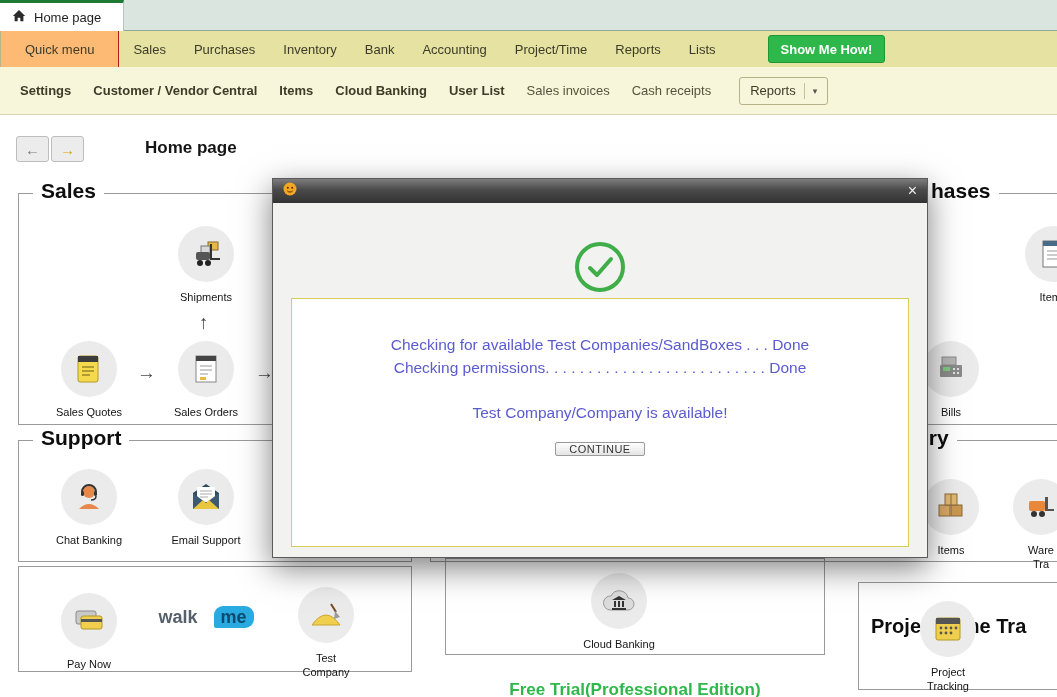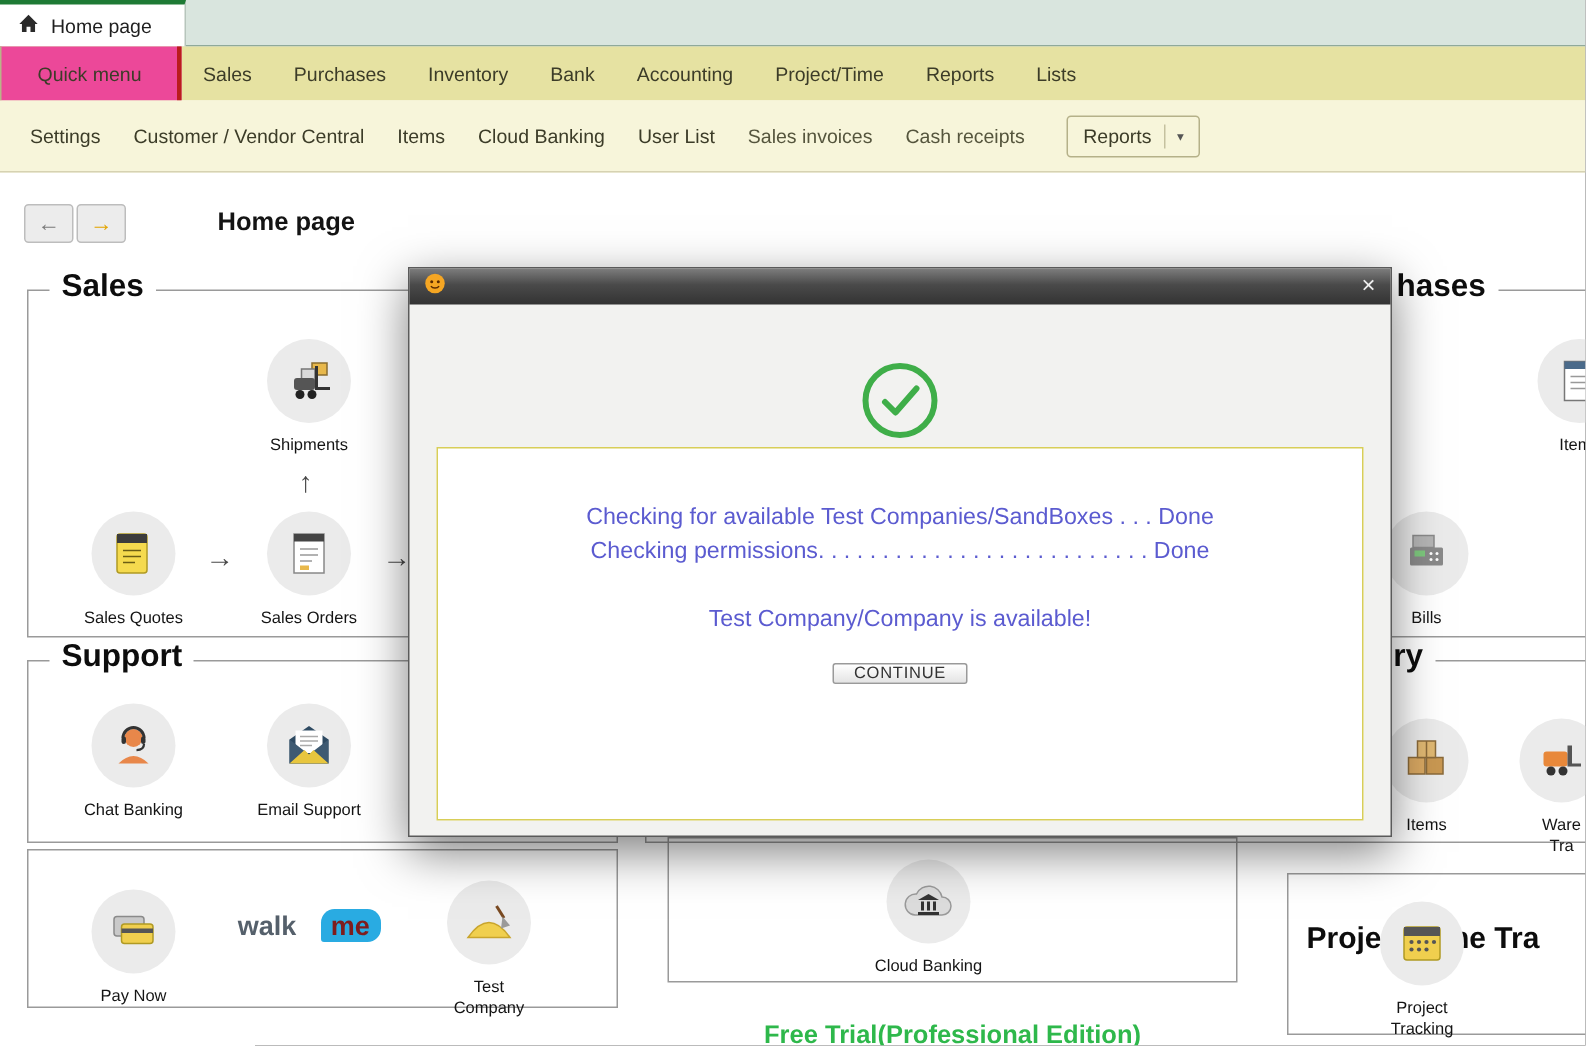--- a/index.html
+++ b/index.html
@@ -15,32 +15,32 @@
             background:#d9e5de; border-bottom:1px solid #8fa99a; }
   .tab { position:absolute; left:0; top:0; height:31px; display:flex; align-items:center; gap:8px;
          padding:0 22px 0 12px; background:#ffffff; border-top:3px solid #1e7a35;
          border-right:1px solid #b7c5bc; font-size:13px; color:#1f1f1f; cursor:pointer; }
 
   
   .menubar { position:absolute; left:0; top:31px; width:100%; height:36px;
              background:#e6e2a2; display:flex; align-items:stretch; }
   .menu-item { display:flex; align-items:center; padding:0 14px; font-size:13px;
                color:#3c3c28; cursor:pointer; white-space:nowrap; }
-  .menu-item.active { background:#ec4899; border-left:1px solid #b9b489;
-                      border-right:3px solid #b91c1c; padding:0 24px; }
+  .menu-item.active { background:#fdba74; border-left:1px solid #b9b489;
+                      border-right:1px solid #b91c1c; padding:0 24px; }
   .smh-btn { align-self:center; margin-left:38px; height:28px; background:#2eb84b; color:#fff;
              font-weight:bold; font-size:13px; border:1px solid #1d9638; border-radius:3px;
              padding:0 12px; }
 
   
   .toolbar { position:absolute; left:0; top:67px; width:100%; height:48px; background:#f7f5da;
              border-bottom:1px solid #d6d2b2; display:flex; align-items:center; gap:22px;
              padding-left:20px; }
   .tb { font-size:13px; color:#55553d; cursor:pointer; white-space:nowrap; }
-  .tb.bold { font-weight:normal; color:#3c3c28; }
+  .tb.bold { font-weight:bold; color:#3c3c28; }
   .reports-btn { display:flex; align-items:center; gap:8px; border:1px solid #b5b189;
                  border-radius:3px; background:#f7f5da; padding:5px 10px; font-size:13px;
                  color:#3c3c28; margin-left:6px; }
   .reports-btn .sep { width:1px; height:16px; background:#c5c19f; }
   .caret { font-size:9px; color:#555; }
 
   
   .navbtn { position:absolute; top:136px; width:33px; height:26px; background:#ececec;
             border:1px solid #bdbdbd; border-radius:3px; font-size:15px; display:flex;
             align-items:center; justify-content:center; }
@@ -58,21 +58,21 @@
   
   .tile { position:absolute; width:110px; text-align:center; cursor:pointer; }
   .circ { width:56px; height:56px; border-radius:50%; background:#ebebeb; margin:0 auto 8px;
           display:flex; align-items:center; justify-content:center; }
   .lbl { font-size:11px; color:#141414; line-height:1.3; }
   .flow-arrow { position:absolute; font-size:19px; color:#4a4a4a; font-weight:bold; }
 
   
   .walkme { position:absolute; width:110px; text-align:center; font-size:18px; font-weight:bold;
             color:#55606b; cursor:pointer; }
-  .walkme .bubble { background:#29abe2; color:#7f1d1d; border-radius:9px 9px 9px 2px;
+  .walkme .bubble { background:#29abe2; color:#0c4a6e; border-radius:9px 9px 9px 2px;
                     padding:1px 7px; margin-left:16px; }
 
   
   .free-trial { position:absolute; left:445px; top:680px; width:380px; text-align:center;
                 font-size:17px; font-weight:bold; color:#2eb84b; white-space:nowrap; }
 
   
   .dialog { position:absolute; left:272px; top:178px; width:656px; height:380px;
             background:#f2f2f0; border:1px solid #5a5a5a;
             box-shadow:0 10px 30px rgba(0,0,0,.5); z-index:60; }
@@ -109,20 +109,21 @@
   <div class="menubar">
     <div class="menu-item active">Quick menu</div>
     <div class="menu-item">Sales</div>
     <div class="menu-item">Purchases</div>
     <div class="menu-item">Inventory</div>
     <div class="menu-item">Bank</div>
     <div class="menu-item">Accounting</div>
     <div class="menu-item">Project/Time</div>
     <div class="menu-item">Reports</div>
     <div class="menu-item">Lists</div>
+    <button class="smh-btn">Show Me How!</button>
   </div>
 
   <div class="toolbar">
     <span class="tb bold">Settings</span>
     <span class="tb bold">Customer / Vendor Central</span>
     <span class="tb bold">Items</span>
     <span class="tb bold">Cloud Banking</span>
     <span class="tb bold">User List</span>
     <span class="tb">Sales invoices</span>
     <span class="tb">Cash receipts</span>

